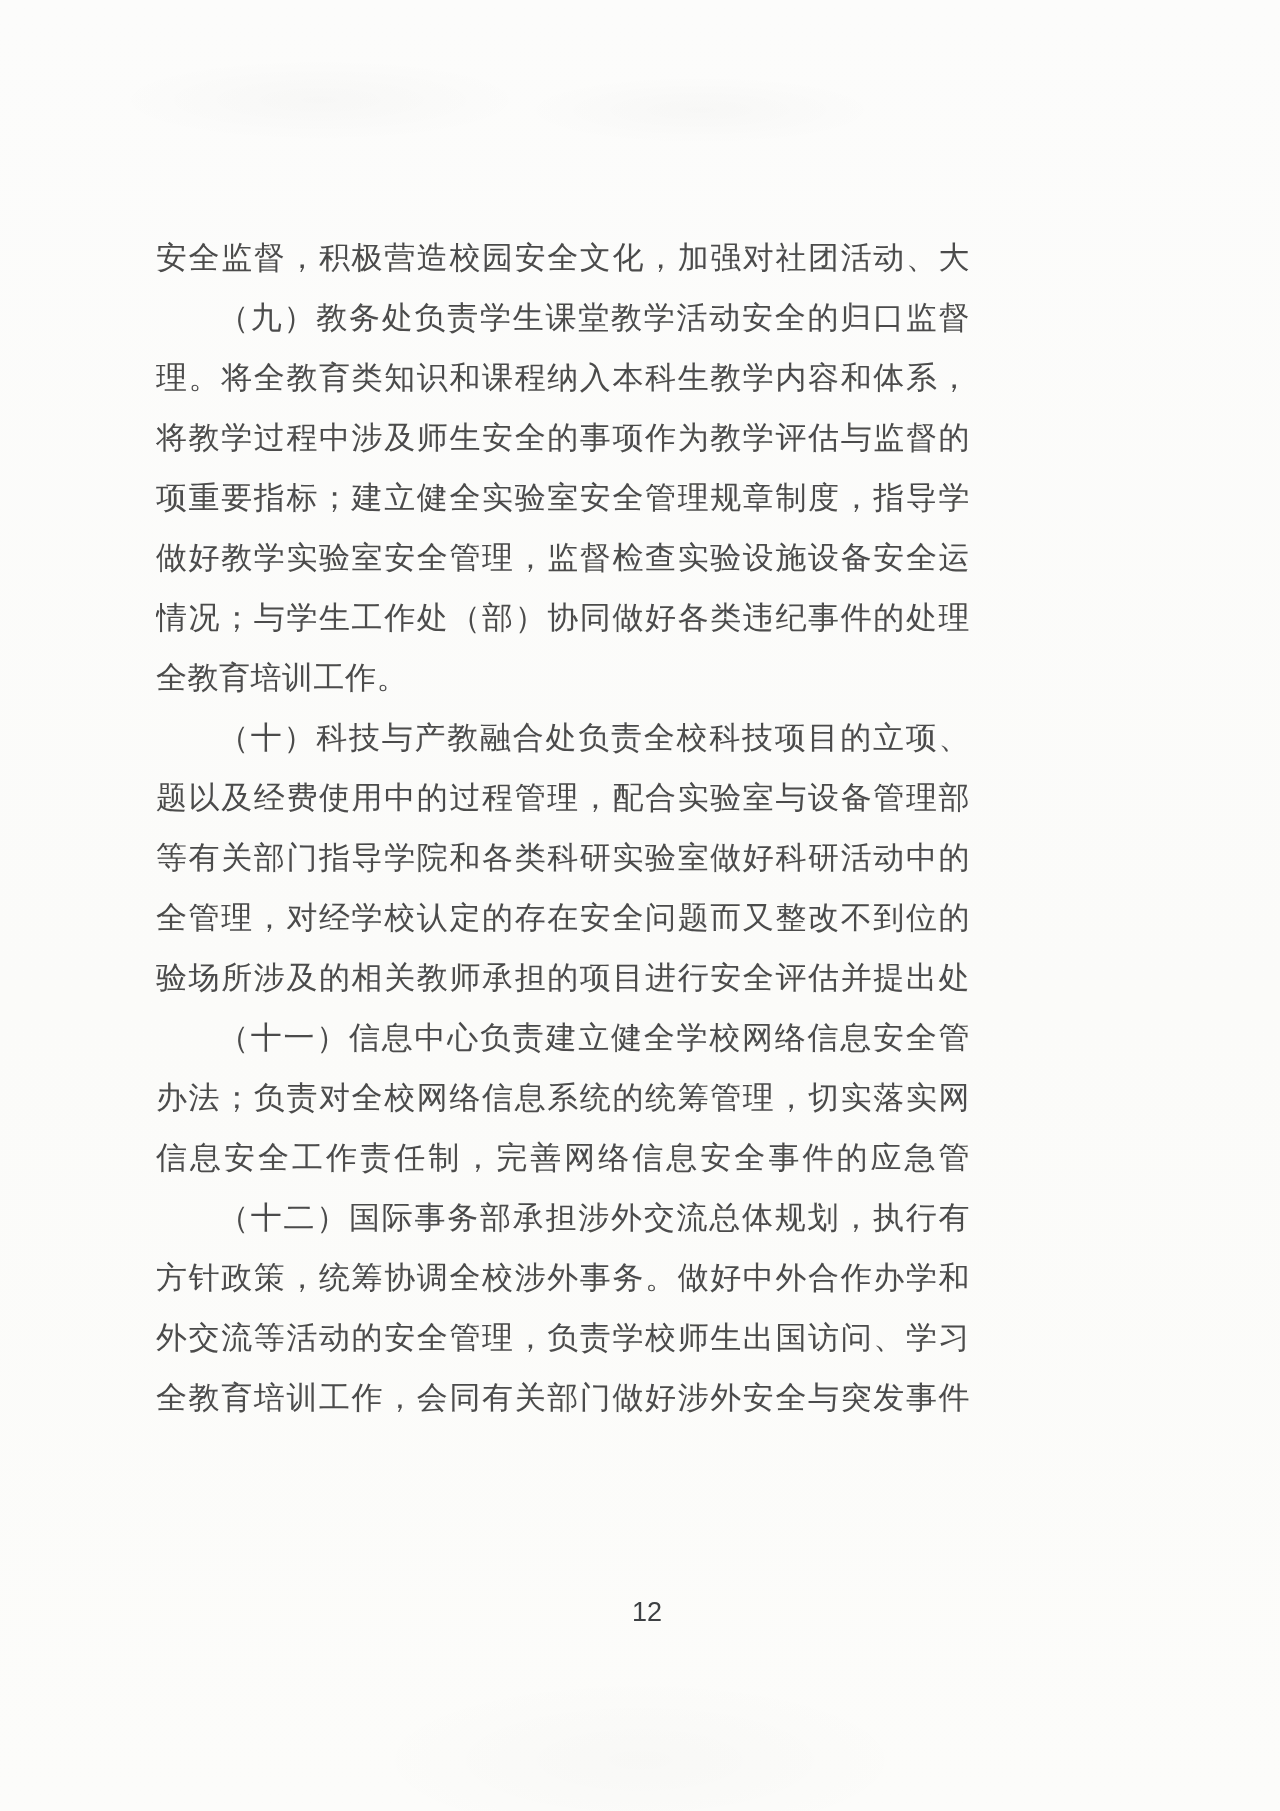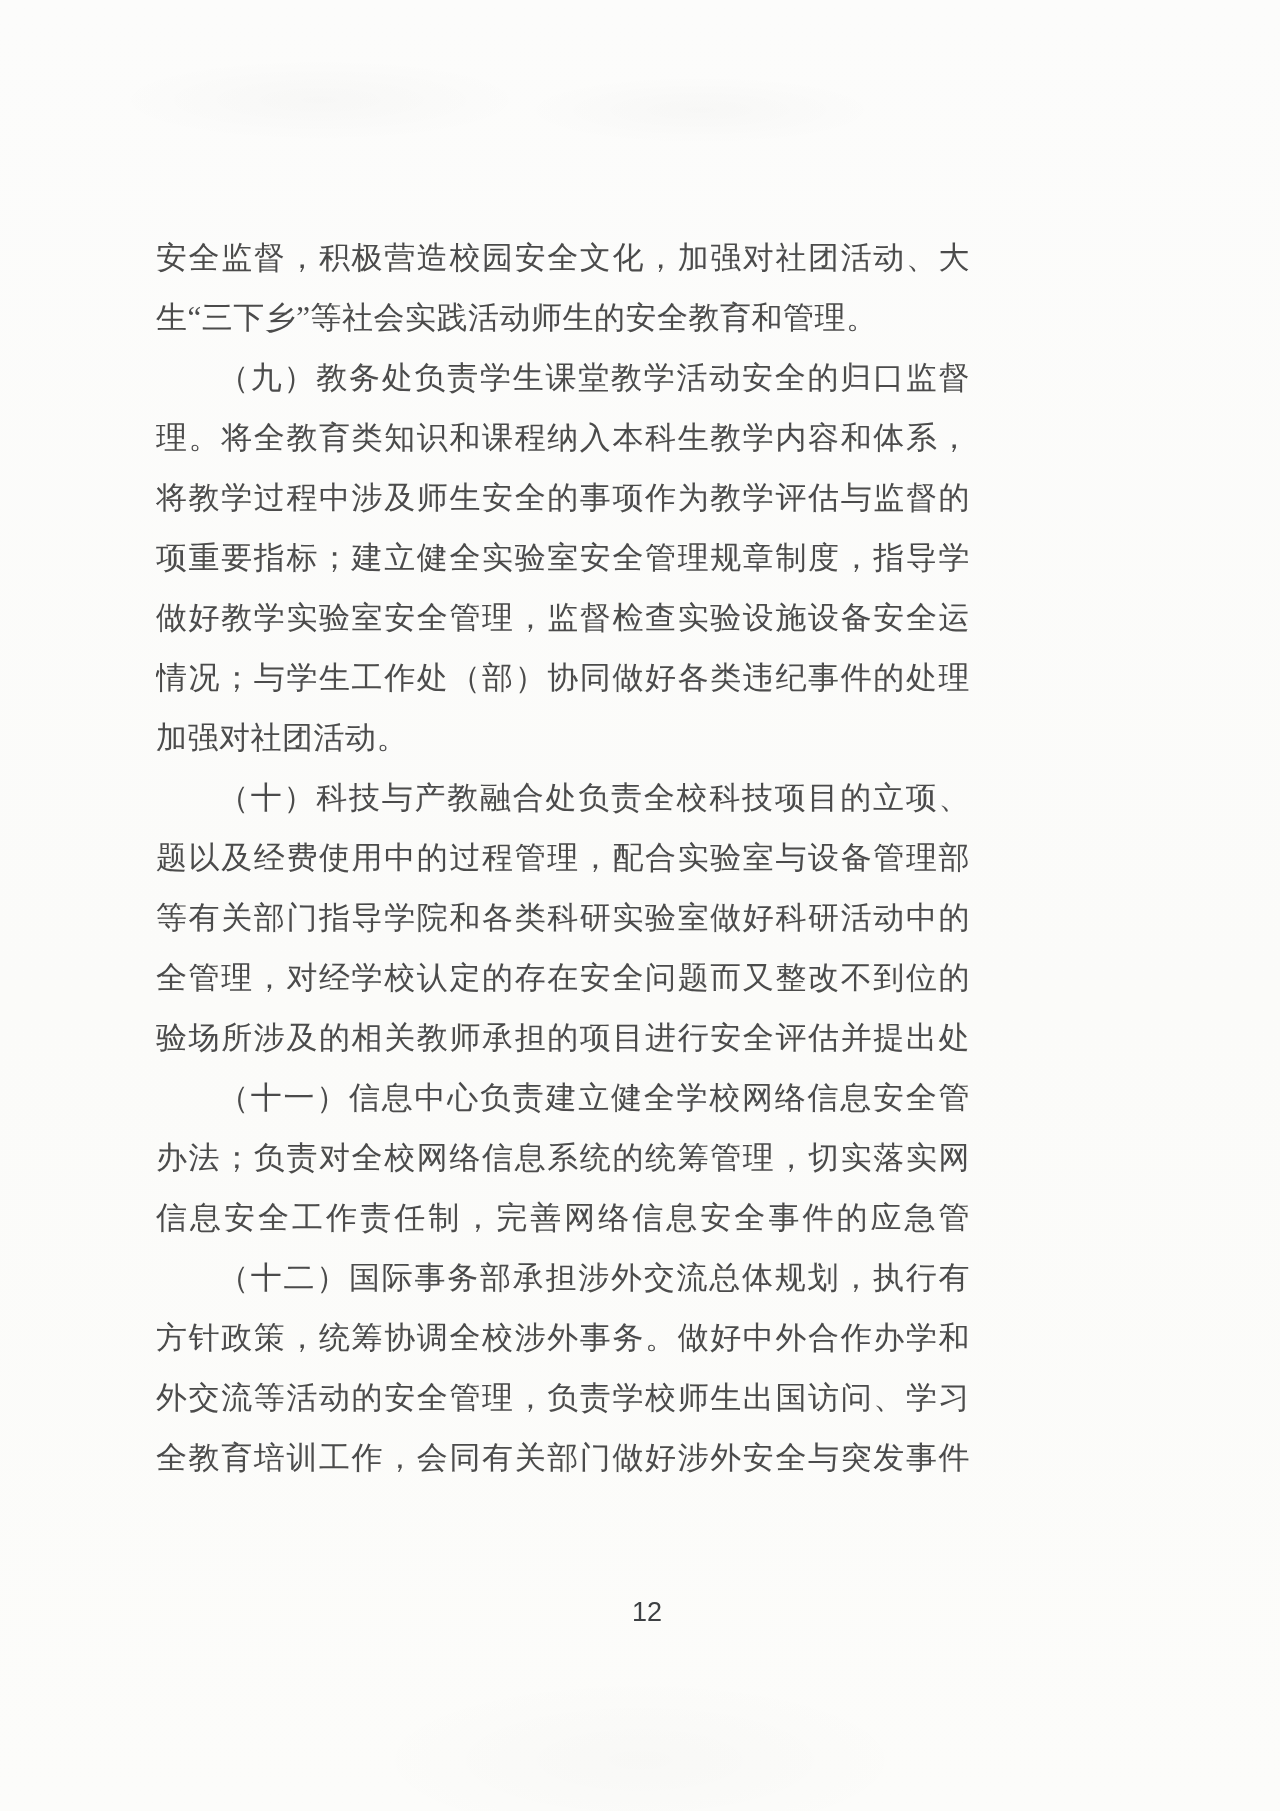--- a/index.html
+++ b/index.html
@@ -60,28 +60,27 @@
     font-size: 27px;
     color: #3d4043;
   }
 </style>
 </head>
 <body>
 
 <div class="page">
   <div class="text-block">
     <div class="line">安全监督，积极营造校园安全文化，加强对社团活动、大学</div>
-    <div class="line end">生“三下乡”等社会实践活动师生的安全教育和管理。</div>
     <div class="line indent">（九）教务处负责学生课堂教学活动安全的归口监督管</div>
     <div class="line">理。将全教育类知识和课程纳入本科生教学内容和体系，并</div>
     <div class="line">将教学过程中涉及师生安全的事项作为教学评估与监督的一</div>
     <div class="line">项重要指标；建立健全实验室安全管理规章制度，指导学院</div>
     <div class="line">做好教学实验室安全管理，监督检查实验设施设备安全运行</div>
     <div class="line">情况；与学生工作处（部）协同做好各类违纪事件的处理和</div>
-    <div class="line end">加强对社团活动。</div>
+    <div class="line end">全教育培训工作。</div>
     <div class="line indent">（十）科技与产教融合处负责全校科技项目的立项、结</div>
     <div class="line">题以及经费使用中的过程管理，配合实验室与设备管理部门</div>
     <div class="line">等有关部门指导学院和各类科研实验室做好科研活动中的安</div>
     <div class="line">全管理，对经学校认定的存在安全问题而又整改不到位的实</div>
     <div class="line">验场所涉及的相关教师承担的项目进行安全评估并提出处理</div>
     <div class="line indent">（十一）信息中心负责建立健全学校网络信息安全管理</div>
     <div class="line">办法；负责对全校网络信息系统的统筹管理，切实落实网络</div>
     <div class="line">信息安全工作责任制，完善网络信息安全事件的应急管理。</div>
     <div class="line indent">（十二）国际事务部承担涉外交流总体规划，执行有关</div>
     <div class="line">方针政策，统筹协调全校涉外事务。做好中外合作办学和对</div>

